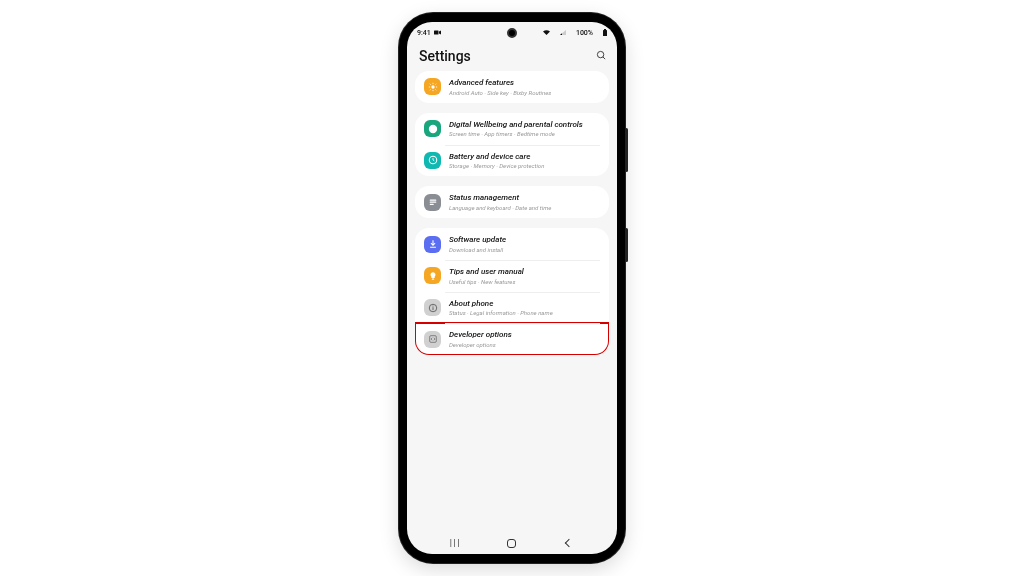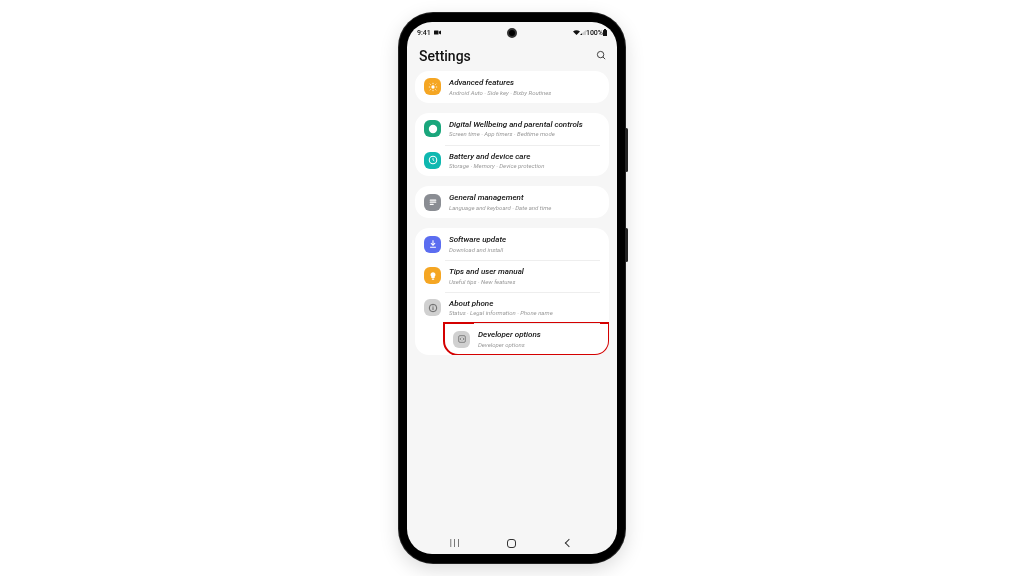--- a/index.html
+++ b/index.html
@@ -57,21 +57,21 @@
     height: 18px;
     padding: 4px 10px 0 10px;
     display: flex;
     justify-content: space-between;
     align-items: center;
     font-size: 7px;
     color: #111;
     font-weight: 500;
   }
   .status-left { display: flex; gap: 3px; align-items: center; }
-  .status-right { display: flex; gap: 0; align-items: center; }
+  .status-right { display: flex; gap: 10px; align-items: center; }
   .header {
     padding: 6px 10px 6px 12px;
     display: flex;
     justify-content: space-between;
     align-items: center;
   }
   .header-title { font-size: 14px; font-weight: 500; color: #111; }
   .search-icon svg { width: 11px; height: 11px; stroke: #333; }
   .content {
     flex: 1;
@@ -97,21 +97,20 @@
     top: 0;
     left: 30px;
     right: 9px;
     height: 1px;
     background: #eee;
   }
   .row.highlighted {
     outline: 2px solid #d40000;
     outline-offset: -1px;
     border-radius: 0 0 14px 14px;
-    margin-left: 29px;
   }
   .icon-wrap {
     width: 17px;
     height: 17px;
     border-radius: 6px;
     display: flex;
     align-items: center;
     justify-content: center;
     margin-right: 8px;
     flex-shrink: 0;
@@ -251,21 +250,21 @@
         <div class="card">
           <div class="row">
             <div class="icon-wrap " style="background:#8a8d93">
               <svg viewBox="0 0 24 24">
                 <rect x="4" y="6" width="16" height="3" rx="1.5"></rect>
                 <rect x="4" y="11" width="16" height="3" rx="1.5"></rect>
                 <rect x="4" y="16" width="10" height="3" rx="1.5"></rect>
               </svg>
             </div>
             <div class="row-text">
-              <div class="row-title">General management</div>
+              <div class="row-title">Status management</div>
               <div class="row-sub">Language and keyboard · Date and time</div>
             </div>
           </div>
         </div>
         <div class="card">
           <div class="row">
             <div class="icon-wrap " style="background:#5b6df0">
               <svg viewBox="0 0 24 24">
                 <path d="M12 3v12M7 10l5 5 5-5M5 20h14" stroke="#fff" stroke-width="2.5" fill="none"></path>
               </svg>

